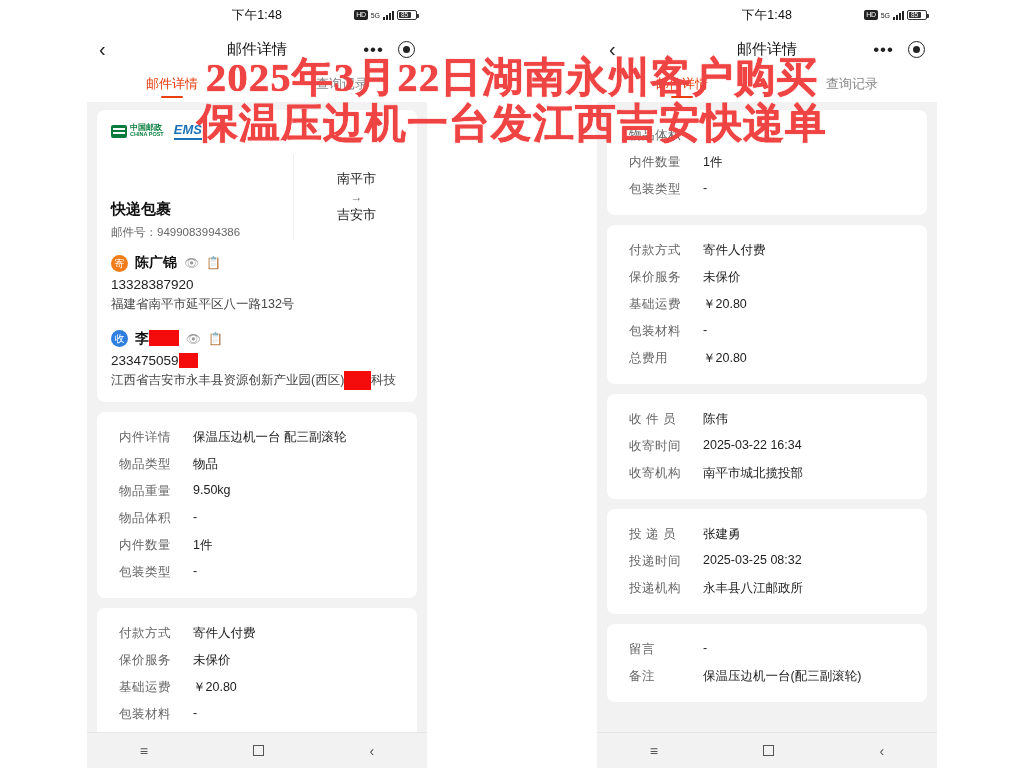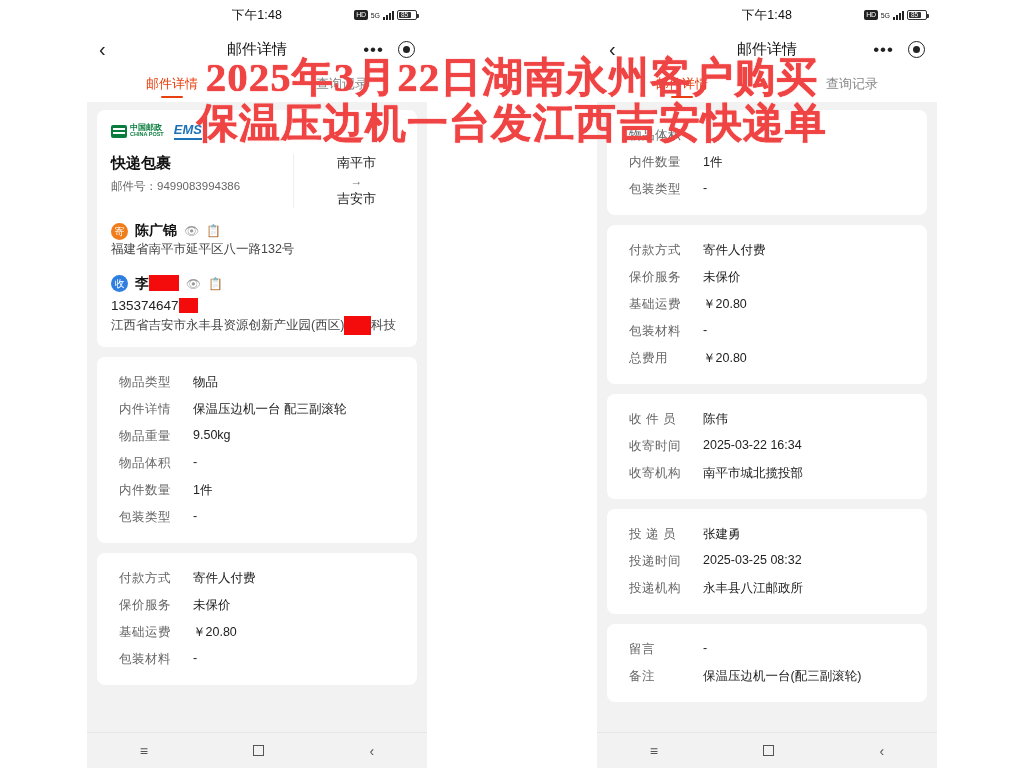--- a/index.html
+++ b/index.html
@@ -132,21 +132,21 @@
   }
   .logo-post .mark:after{
     content:""; position:absolute; left:2px; top:3px; width:12px;height:2px;background:#fff;
     box-shadow: 0 4px 0 #fff;
   }
   .logo-post .txt { font-size: 8px; color: #0a7d3e; line-height: 1.05; font-weight: 700;}
   .logo-post .txt i { display:block; font-style: normal; font-size:5.5px; color:#0a7d3e;}
   .logo-ems { font-size: 13px; font-weight: 800; font-style: italic; color:#1b72b8;}
   .logo-ems:after{ content:""; display:block; height:2px; background:#1b72b8; margin-top:1px;}
   .head-row { display: flex; }
-  .head-left { flex: 1; }
+  .head-left { flex: 1; margin-top: 46px; }
   .head-type { font-size: 15px; font-weight: 700; color:#111; margin-bottom: 6px;}
   .head-no { font-size: 11.5px; color:#666; }
   .head-right {
     width: 110px; border-left: 1px solid #eee; padding-left: 16px;
     display:flex; flex-direction: column; align-items:center; justify-content:center;
     font-size: 13px; color: #222;
   }
   .head-right .arrow { color:#777; font-size: 12px; margin: 2px 0;}
   
   .addr { margin-top: 14px; }
@@ -258,43 +258,44 @@
           </div>
         </div>
 
         <div class="addr">
           <div class="addr-line1">
             <span class="badge send">寄</span>
             <span class="addr-name">陈广锦</span>
             <span class="eye">👁</span>
             <span class="copy">📋</span>
           </div>
+          <div class="addr-phone">13328387920</div>
           <div class="addr-detail">福建省南平市延平区八一路132号</div>
         </div>
 
         <div class="addr">
           <div class="addr-line1">
             <span class="badge recv">收</span>
             <span class="addr-name"><span>李</span><span class="redact">███</span></span>
             <span class="eye">👁</span>
             <span class="copy">📋</span>
           </div>
-          <div class="addr-phone"><span>135374647</span><span class="redact">██</span></div>
+          <div class="addr-phone"><span>233475059</span><span class="redact">██</span></div>
           <div class="addr-detail"><span>江西省吉安市永丰县资源创新产业园(西区)</span><span class="redact">███</span><span>科技</span></div>
         </div>
       </div>
 
       <div class="card">
         <div class="kv">
+            <span class="k">内件详情</span>
+            <span class="v">保温压边机一台 配三副滚轮</span>
+          </div>
+        <div class="kv">
             <span class="k">物品类型</span>
             <span class="v">物品</span>
-          </div>
-        <div class="kv">
-            <span class="k">内件详情</span>
-            <span class="v">保温压边机一台 配三副滚轮</span>
           </div>
         <div class="kv">
             <span class="k">物品重量</span>
             <span class="v">9.50kg</span>
           </div>
         <div class="kv">
             <span class="k">物品体积</span>
             <span class="v">-</span>
           </div>
         <div class="kv">

